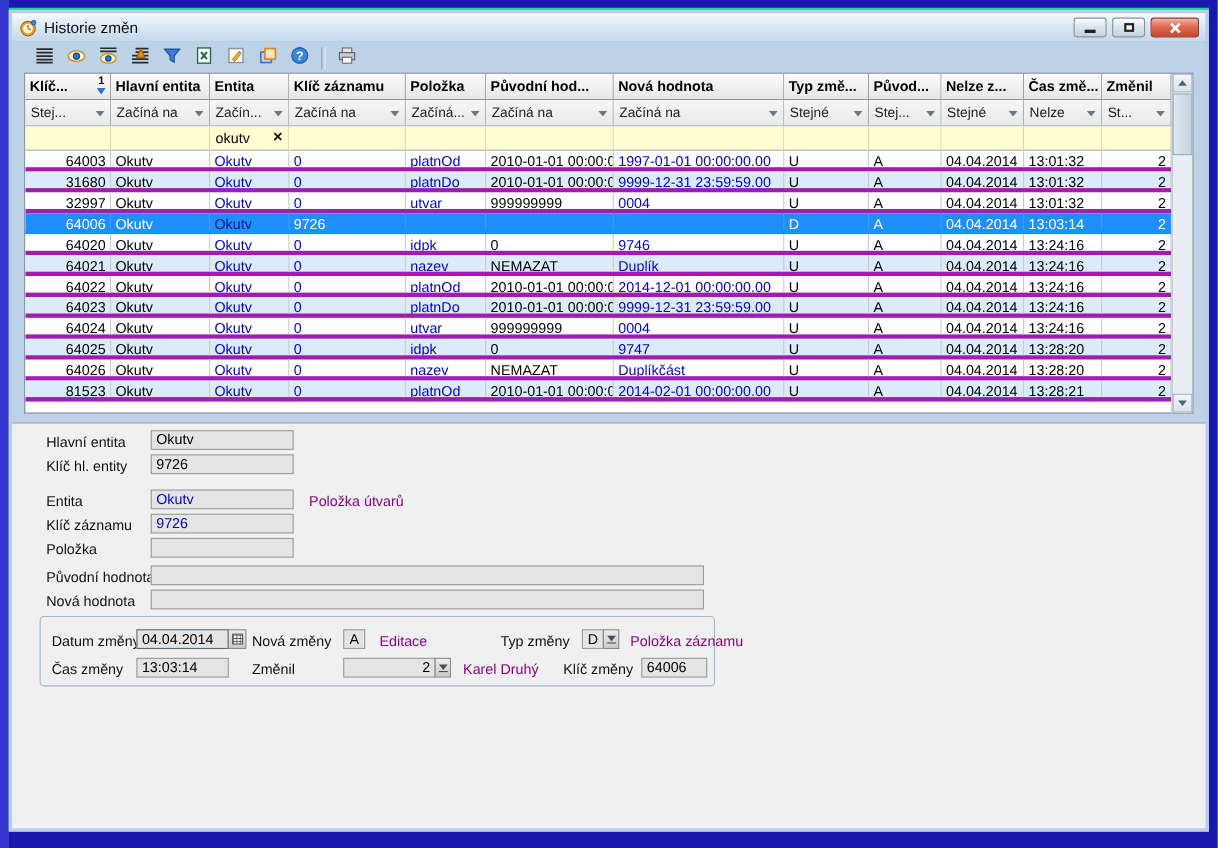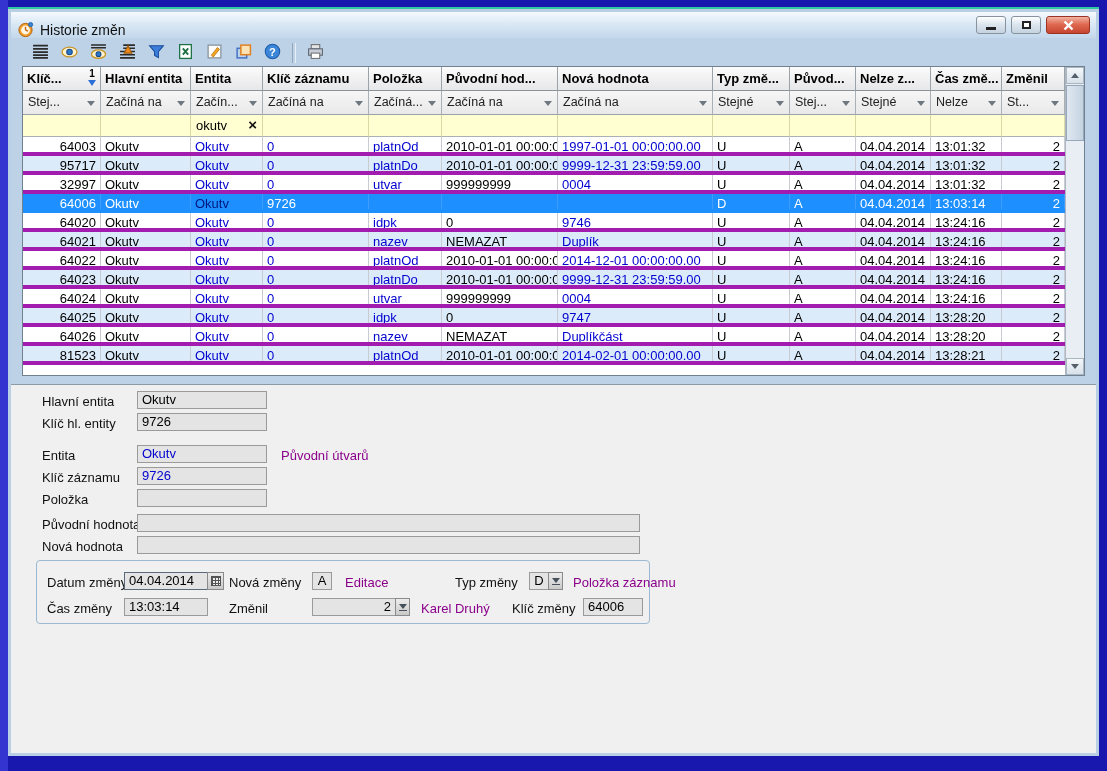--- a/index.html
+++ b/index.html
@@ -9,21 +9,21 @@
     font-family:"Liberation Sans","DejaVu Sans",sans-serif;
     -webkit-font-smoothing:antialiased;
   }
   .window{
     position:absolute;left:8px;top:9px;width:1091px;height:747px;
     background:#bdd2e6;border:3px solid #b9cfe6;box-sizing:border-box;
     box-shadow:inset 0 0 0 1px #8fb0cf, 0 -2px 0 #2fc9a0;
   }
   
   .titlebar{
-    height:26px;display:flex;align-items:flex-end;padding:0 6px 0 6px;
+    height:26px;display:flex;align-items:center;padding:0 6px 0 6px;
     background:linear-gradient(#f4f9fd,#d8e7f4 50%,#c3d8ec);
     border-bottom:1px solid #93aec7;position:relative;
   }
   .titlebar .app-icon{width:17px;height:17px;margin-right:6px;display:inline-block}
   .titlebar .title{font-size:14px;color:#101010}
   .win-buttons{position:absolute;right:6px;top:4px;display:flex;gap:5px}
   .win-btn{
     width:30px;height:18px;border:1px solid #87929f;border-radius:3px;
     background:linear-gradient(#ffffff,#dde6ee 45%,#c5d3e0);
     display:flex;align-items:center;justify-content:center;box-sizing:border-box;
@@ -260,21 +260,21 @@
               <div class="cell c-blue" style="width: 73px;">platnOd</div>
               <div class="cell" style="width: 116px;">2010-01-01 00:00:00.00</div>
               <div class="cell c-blue" style="width: 155px;">1997-01-01 00:00:00.00</div>
               <div class="cell" style="width: 77px;">U</div>
               <div class="cell" style="width: 66px;">A</div>
               <div class="cell" style="width: 75px;">04.04.2014</div>
               <div class="cell" style="width: 71px;">13:01:32</div>
               <div class="cell a-right" style="width: 63px;">2</div>
             </div>
             <div class="grow drow alt">
-              <div class="cell a-right" style="width: 78px;">95717</div>
+              <div class="cell a-right" style="width: 78px;">31680</div>
               <div class="cell" style="width: 90px;">Okutv</div>
               <div class="cell c-blue keep-blue" style="width: 72px;">Okutv</div>
               <div class="cell c-blue" style="width: 106px;">0</div>
               <div class="cell c-blue" style="width: 73px;">platnDo</div>
               <div class="cell" style="width: 116px;">2010-01-01 00:00:00.00</div>
               <div class="cell c-blue" style="width: 155px;">9999-12-31 23:59:59.00</div>
               <div class="cell" style="width: 77px;">U</div>
               <div class="cell" style="width: 66px;">A</div>
               <div class="cell" style="width: 75px;">04.04.2014</div>
               <div class="cell" style="width: 71px;">13:01:32</div>
@@ -435,21 +435,21 @@
 
     <div class="form-panel">
       <div class="flabel" style="left:31px;top:9px">Hlavní entita</div>
       <div class="ffield" style="left:126px;top:6px;width:130px">Okutv</div>
 
       <div class="flabel" style="left:31px;top:31px">Klíč hl. entity</div>
       <div class="ffield" style="left:126px;top:28px;width:130px">9726</div>
 
       <div class="flabel" style="left:31px;top:63px">Entita</div>
       <div class="ffield v-blue" style="left:126px;top:60px;width:130px">Okutv</div>
-      <div class="sidelabel" style="left:270px;top:63px">Původní útvarů</div>
+      <div class="sidelabel" style="left:270px;top:63px">Položka útvarů</div>
 
       <div class="flabel" style="left:31px;top:85px">Klíč záznamu</div>
       <div class="ffield v-blue" style="left:126px;top:82px;width:130px">9726</div>
 
       <div class="flabel" style="left:31px;top:107px">Položka</div>
       <div class="ffield" style="left:126px;top:104px;width:130px"></div>
 
       <div class="flabel" style="left:31px;top:132px">Původní hodnota</div>
       <div class="ffield" style="left:126px;top:129px;width:503px"></div>
 

